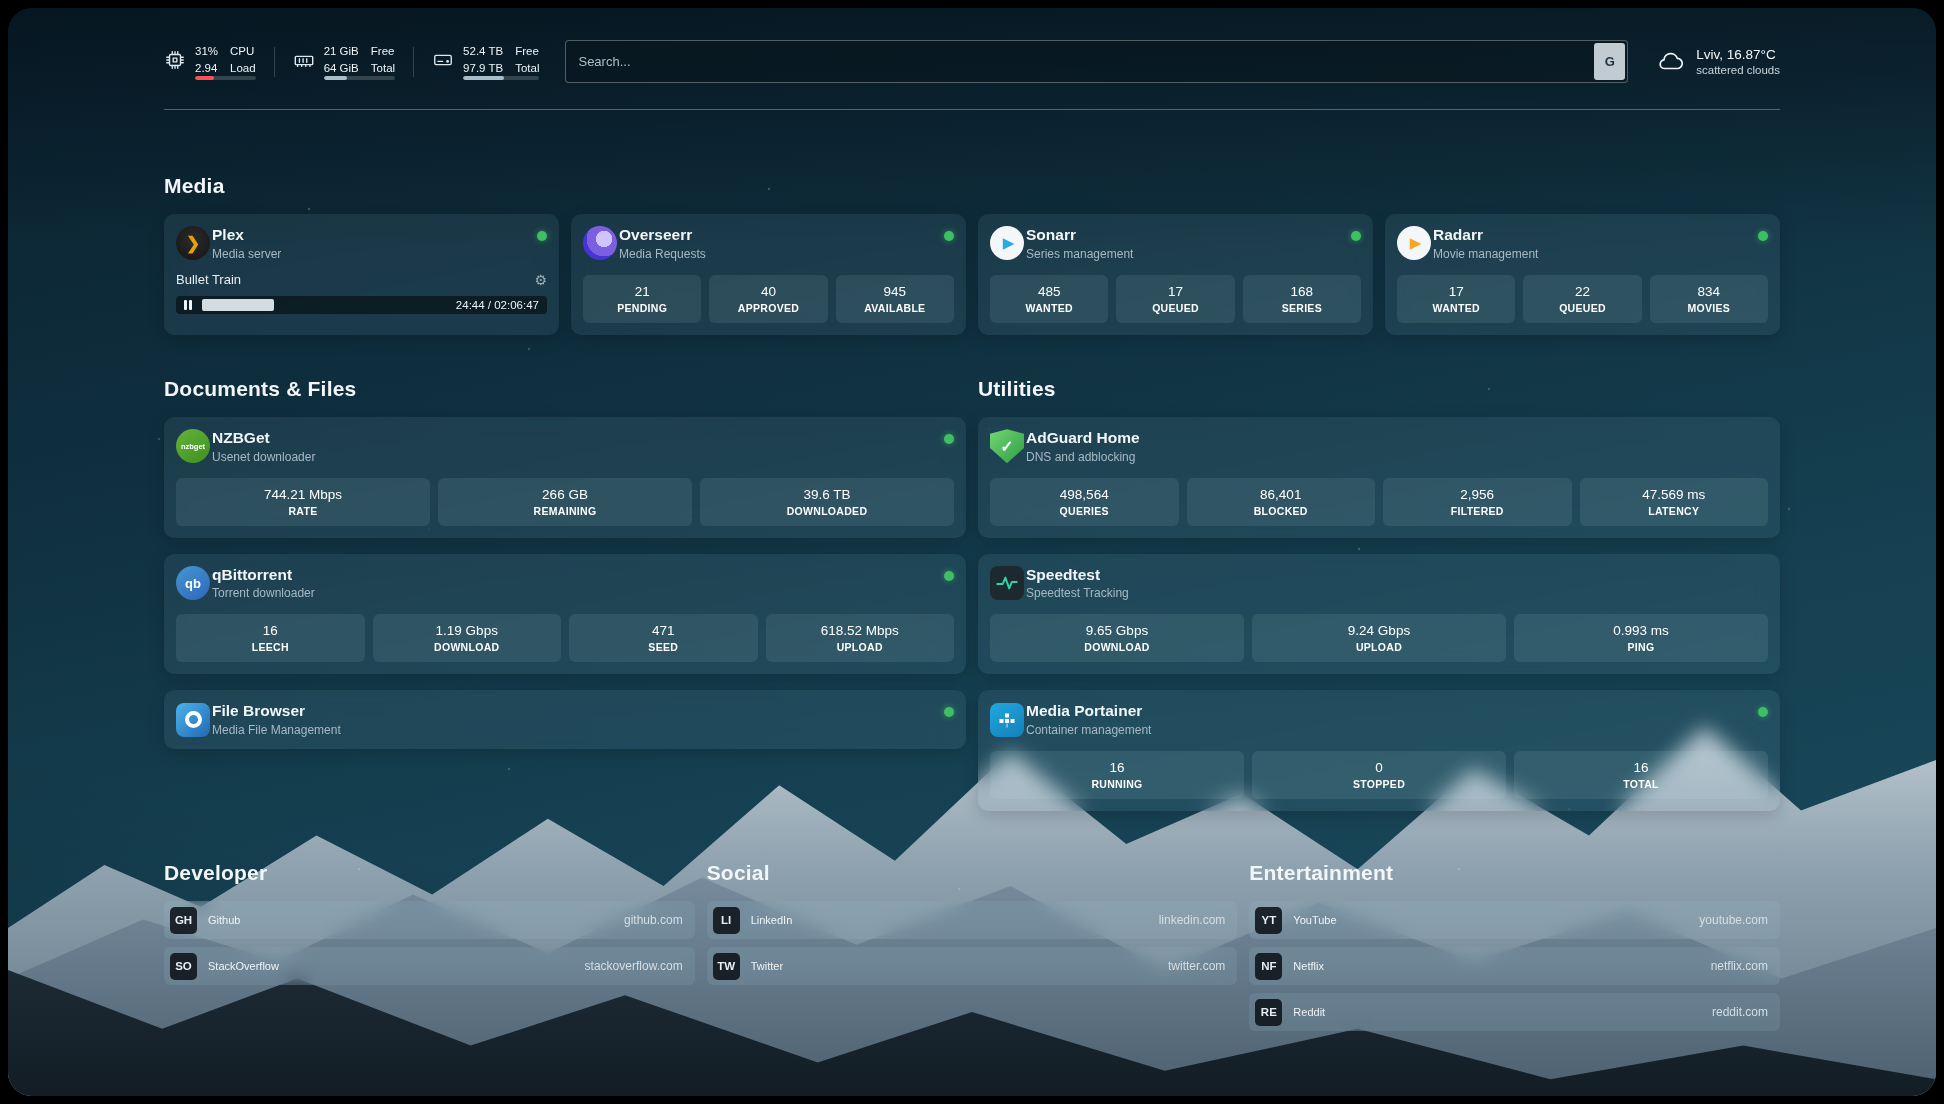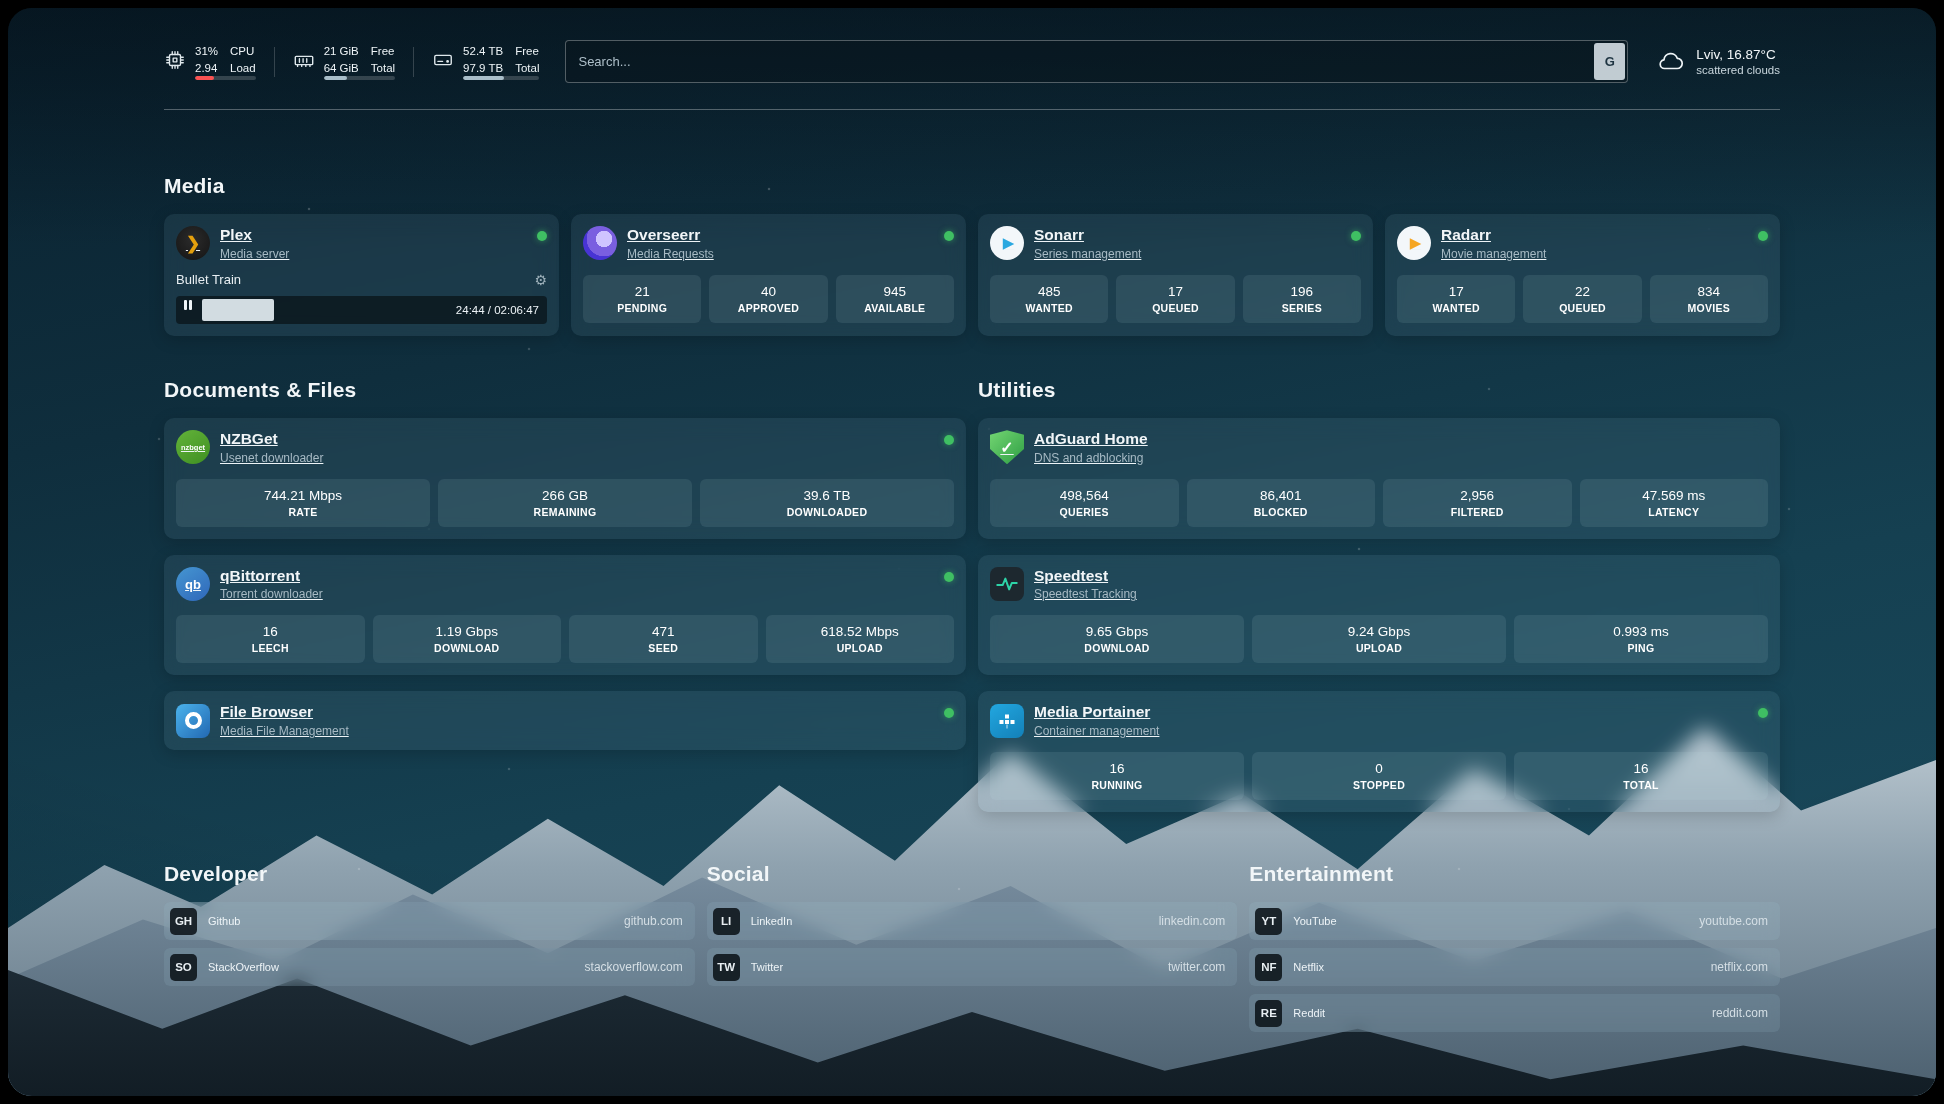--- a/index.html
+++ b/index.html
@@ -67,21 +67,21 @@
     stroke-linecap:round; stroke-linejoin:round; }
   .w-loc { font-size:13.5px; color:#f2f6f8; }
   .w-cond { font-size:11.5px; color:#c9d6dd; margin-top:2px; }
   .divider { height:1px; background:rgba(255,255,255,.30); margin-top:26px; }
 
   
   .media-section { margin-top:64px; }
   .media-grid { display:grid; grid-template-columns:repeat(4,1fr); gap:12px; }
   .card { background:rgba(150,190,210,.10); border-radius:10px; padding:12px;
     backdrop-filter:blur(10px); box-shadow:0 4px 16px rgba(0,0,0,.18); cursor:pointer; }
-  .card-head { display:flex; align-items:center; gap:10px;text-decoration:underline; }
+  .card-head { display:flex; align-items:center; gap:2px; }
   .app-icon { width:34px; height:34px; border-radius:50%; flex:none; position:relative;
     display:flex; align-items:center; justify-content:center; overflow:hidden; }
   .t-col { display:flex; flex-direction:column; }
   .app-name { font-size:15.5px; font-weight:700; color:#f2f6f8; line-height:1.15; }
   .app-desc { font-size:12px; color:#a7bac4; margin-top:3px; }
   .dot { width:10px; height:10px; border-radius:50%; background:#3fbf63;
     margin-left:auto; align-self:flex-start; margin-top:5px;
     box-shadow:0 0 6px rgba(63,191,99,.6); }
   .stats { display:flex; gap:8px; margin-top:14px;justify-content:space-between; }
   .stat { flex:1; background:rgba(200,225,240,.10); border-radius:6px; min-height:48px;
@@ -108,21 +108,21 @@
     clip-path:polygon(50% 0,100% 13%,100% 55%,50% 100%,0 55%,0 13%); }
   .ic-adguard::before { content:"\2713"; color:#fff; font-size:16px; font-weight:700; }
   .ic-speedtest { border-radius:8px; background:#1d282f; }
   .ic-portainer { border-radius:8px; background:linear-gradient(145deg,#22a7e0,#1380b8); }
 
   
   .np-row { display:flex; align-items:center; justify-content:space-between; margin-top:11px; }
   .np-title { font-size:13px; color:#e8eef2; }
   .gear { color:#9db0ba; font-size:14px; cursor:pointer; }
   .gear::before { content:"\2699"; }
-  .np-bar { position:relative; margin-top:8px; height:28px; background:rgba(8,18,24,.72);
+  .np-bar { position:relative; margin-top:8px; height:18px; background:rgba(8,18,24,.72);
     border-radius:4px; overflow:hidden; }
   .np-fill { position:absolute; left:26px; top:3px; bottom:3px; background:rgba(228,237,242,.92);
     border-radius:2px; }
   .pause { position:absolute; left:8px; top:4px; display:flex; gap:2.5px; cursor:pointer; }
   .pause i { width:2.5px; height:10px; background:#eef4f7; display:block; border-radius:1px; }
   .np-time { position:absolute; right:8px; top:0; bottom:0; display:flex; align-items:center;
     font-size:11.5px; color:#eef4f7; }
 
   
   .cols { display:grid; grid-template-columns:1fr 1fr; gap:12px; margin-top:42px; align-items:start; }
@@ -306,21 +306,21 @@
           <div class="stats">
             <div class="stat">
               <div class="stat-v">485</div>
                 <div class="stat-l">WANTED</div>
               </div>
             <div class="stat">
               <div class="stat-v">17</div>
                 <div class="stat-l">QUEUED</div>
               </div>
             <div class="stat">
-              <div class="stat-v">196</div>
+              <div class="stat-v">168</div>
                 <div class="stat-l">SERIES</div>
               </div>
           </div>
         </div>
 
         <div class="card">
           <div class="card-head">
             <div class="app-icon ic-radarr"></div>
             <div class="t-col">
               <div class="app-name">Radarr</div>

